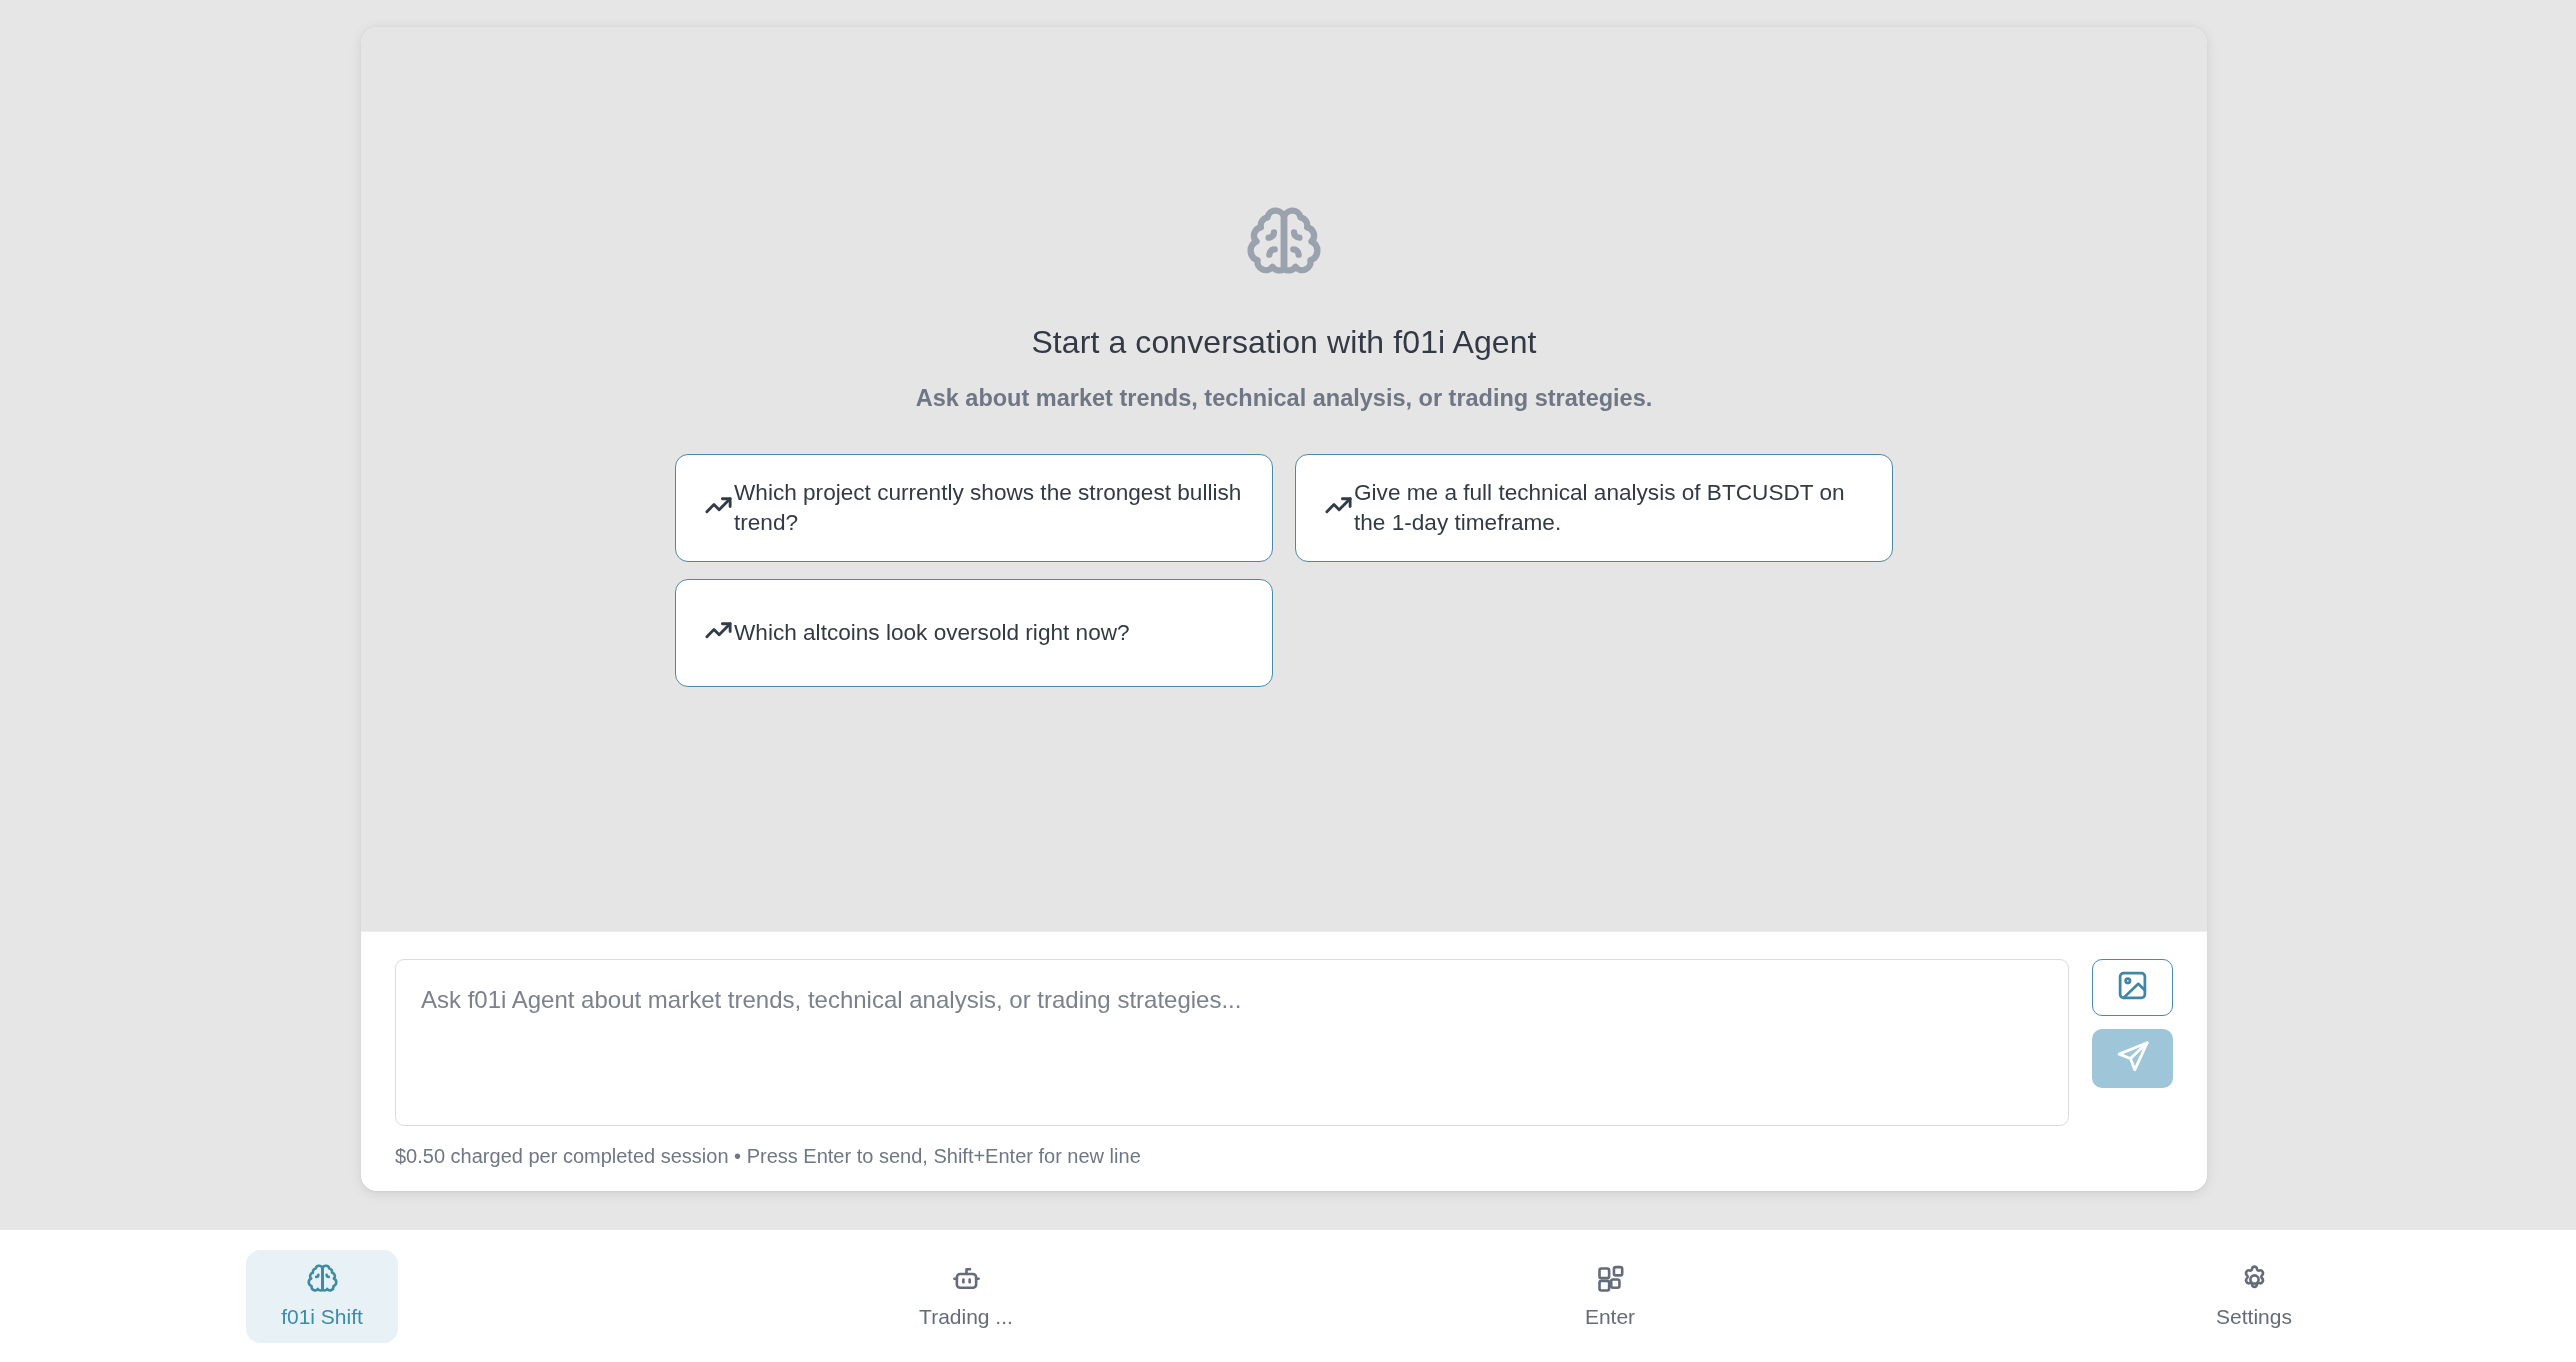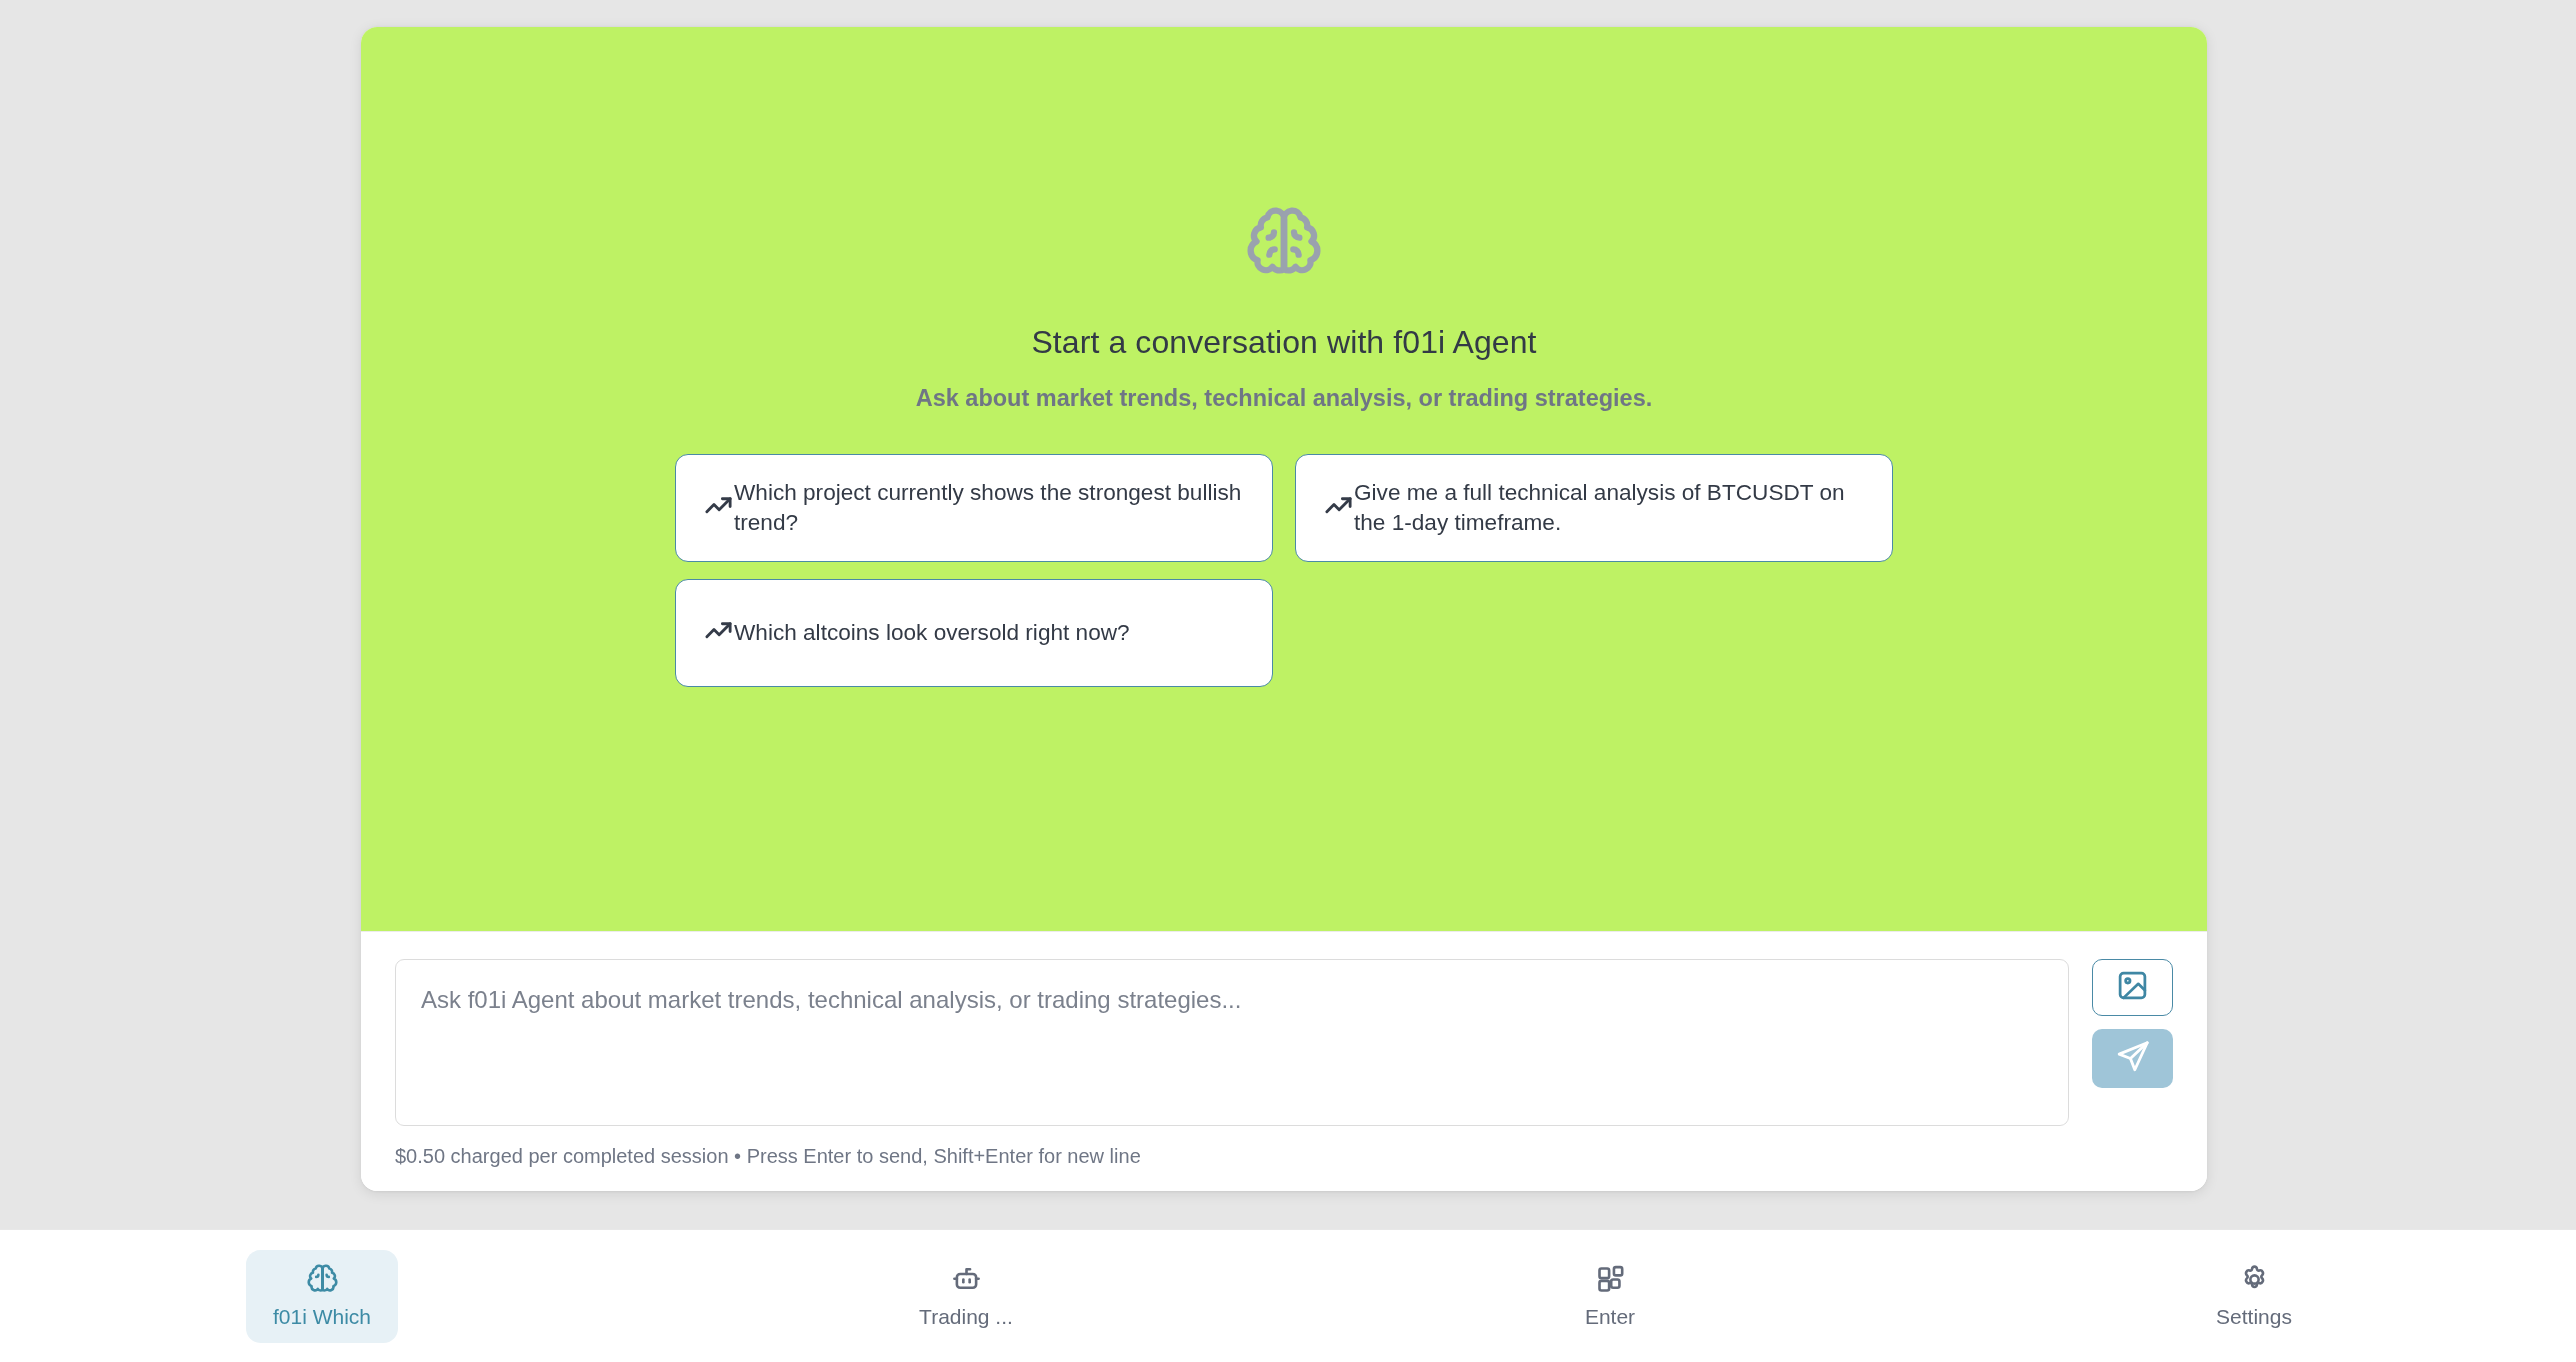--- a/index.html
+++ b/index.html
@@ -43,21 +43,21 @@
     border-radius: 16.3px;
     box-shadow: 0 2.7px 12.7px rgba(0,0,0,0.09), 0 0.9px 2.7px rgba(0,0,0,0.05);
     display: flex;
     flex-direction: column;
     overflow: hidden;
   }
 
   
   .conversation {
     flex: 1 1 auto;
-    background: #bef264;
+    background: #e5e5e5;
     border-bottom: 0.9px solid #ececec;
     display: flex;
     flex-direction: column;
     align-items: center;
     justify-content: flex-start;
     padding-top: 177px;
   }
 
   .brain-hero {
     width: 80px;
@@ -325,21 +325,21 @@
       <div class="nav-item active">
         <span>
           <svg class="nav-icon" viewBox="0 0 24 24" fill="none" stroke="currentColor" stroke-width="1.9" stroke-linecap="round" stroke-linejoin="round">
             <path d="M12 4.5a2.5 2.5 0 0 0-4.96-.46 2.5 2.5 0 0 0-1.98 3 2.5 2.5 0 0 0-1.32 4.24 3 3 0 0 0 .34 5.58 2.5 2.5 0 0 0 4.46 1.98A2.5 2.5 0 0 0 12 19.5Z"></path>
             <path d="M12 4.5a2.5 2.5 0 0 1 4.96-.46 2.5 2.5 0 0 1 1.98 3 2.5 2.5 0 0 1 1.32 4.24 3 3 0 0 1-.34 5.58 2.5 2.5 0 0 1-4.46 1.98A2.5 2.5 0 0 1 12 19.5Z"></path>
             <path d="M12 4.5v15"></path>
             <path d="M9 8.5a1.6 1.6 0 0 1-1.6 1.6"></path>
             <path d="M15 8.5a1.6 1.6 0 0 0 1.6 1.6"></path>
           </svg>
         </span>
-        <span class="nav-label">f01i Which</span>
+        <span class="nav-label">f01i Shift</span>
       </div>
     </div>
 
     <div class="nav-item">
       <span>
         <svg class="nav-icon" viewBox="0 0 24 24" fill="none" stroke="currentColor" stroke-width="1.9" stroke-linecap="round" stroke-linejoin="round">
           <rect x="5" y="8" width="14" height="10" rx="2.4"></rect>
           <path d="M12 8V4.5h2.6"></path>
           <path d="M5 11.5H3.2"></path>
           <path d="M19 11.5h1.8"></path>

